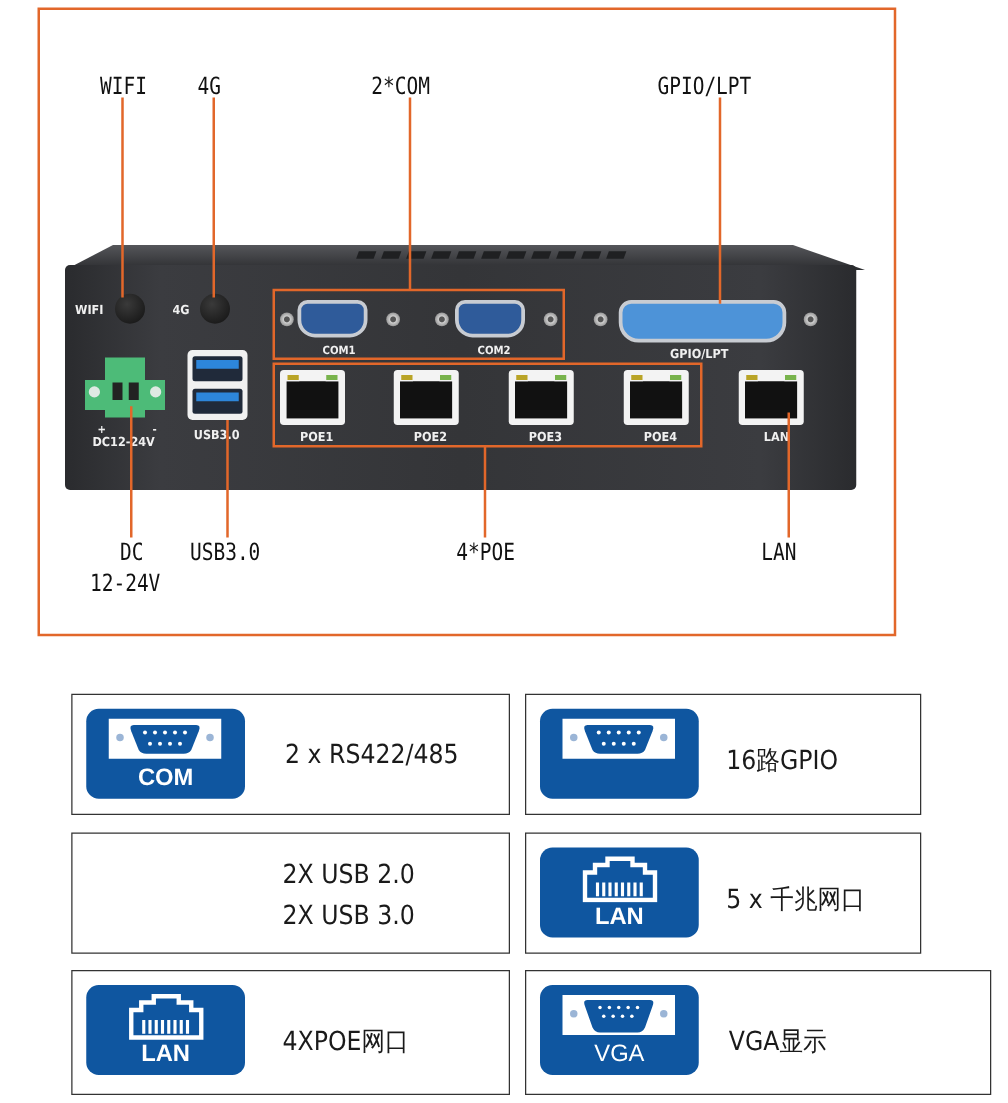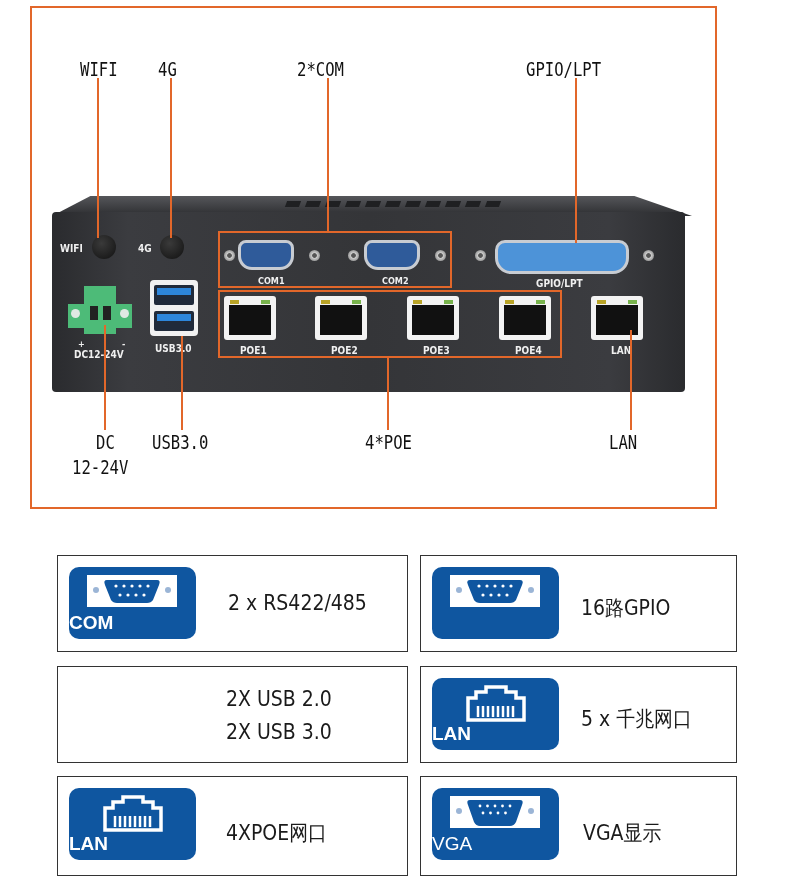--- a/index.html
+++ b/index.html
@@ -20,21 +20,21 @@
   .rj .led1{position:absolute;left:6px;top:4px;width:9px;height:4px;background:#b9a427;}
   .rj .led2{position:absolute;right:6px;top:4px;width:9px;height:4px;background:#78b34c;}
   .usb{position:absolute;left:150px;top:280px;width:48px;height:56px;background:#f1f1f1;border-radius:4px;}
   .usb .p{position:absolute;left:4px;width:40px;height:20px;background:#202a3a;border-radius:2px;}
   .usb .p i{position:absolute;left:3px;top:3px;width:34px;height:7px;background:#2d86db;}
   .term{position:absolute;left:68px;top:286px;width:64px;height:50px;}
   .box{position:absolute;border:2px solid #e2672a;box-sizing:border-box;}
   .card{position:absolute;border:1.5px solid #333;box-sizing:border-box;background:#fff;}
   .badge{position:absolute;left:11px;top:11px;width:127px;height:72px;background:#0f56a0;border-radius:10px;}
   .badge .win{position:absolute;left:18px;top:8px;width:90px;height:32px;background:#fff;}
-  .badge .bt{position:absolute;left:0;right:0;bottom:5px;color:#fff;font-weight:bold;font-size:19px;font-family:"Liberation Sans",sans-serif;}
+  .badge .bt{position:absolute;left:0;right:0;bottom:5px;text-align:center;color:#fff;font-weight:bold;font-size:19px;font-family:"Liberation Sans",sans-serif;}
   .ctext{position:absolute;font-family:"DejaVu Sans",sans-serif;font-size:21px;color:#1a1a1a;white-space:nowrap;transform:scaleX(0.9);transform-origin:left top;}
 </style>
 </head>
 <body>
 
 <div class="frame"></div>
 
 <div class="lbl" style="left:80px;top:58px;">WIFI</div>
 <div class="lbl" style="left:158px;top:58px;">4G</div>
 <div class="lbl" style="left:297px;top:58px;">2*COM</div>
@@ -227,21 +227,21 @@
           <line x1="39" y1="22" x2="39" y2="33"></line>
           <line x1="44" y1="22" x2="44" y2="33"></line>
           <line x1="49" y1="22" x2="49" y2="33"></line>
         </g>
       </svg>
     <div class="bt">LAN</div>
   </div>
   <div class="ctext" style="left:168px;top:42px">4XPOE网口</div>
 </div>
 
-<div class="card" style="left:420px;top:776px;width:317px;height:100px">
+<div class="card" style="left:420px;top:776px;width:373px;height:100px">
   <div class="badge">
     <div class="win"><svg width="90" height="32">
           <circle cx="9" cy="15" r="3" fill="#9bb5d6"></circle>
           <path d="M20 4 H70 Q74 4 72 9 L66 26 Q64 30 60 30 H30 Q26 30 24 26 L18 9 Q16 4 20 4Z" fill="#0f56a0"></path>
           <g fill="#fff">
             <circle cx="30" cy="10" r="1.4"></circle>
             <circle cx="37.5" cy="10" r="1.4"></circle>
             <circle cx="45" cy="10" r="1.4"></circle>
             <circle cx="52.5" cy="10" r="1.4"></circle>
             <circle cx="60" cy="10" r="1.4"></circle>

